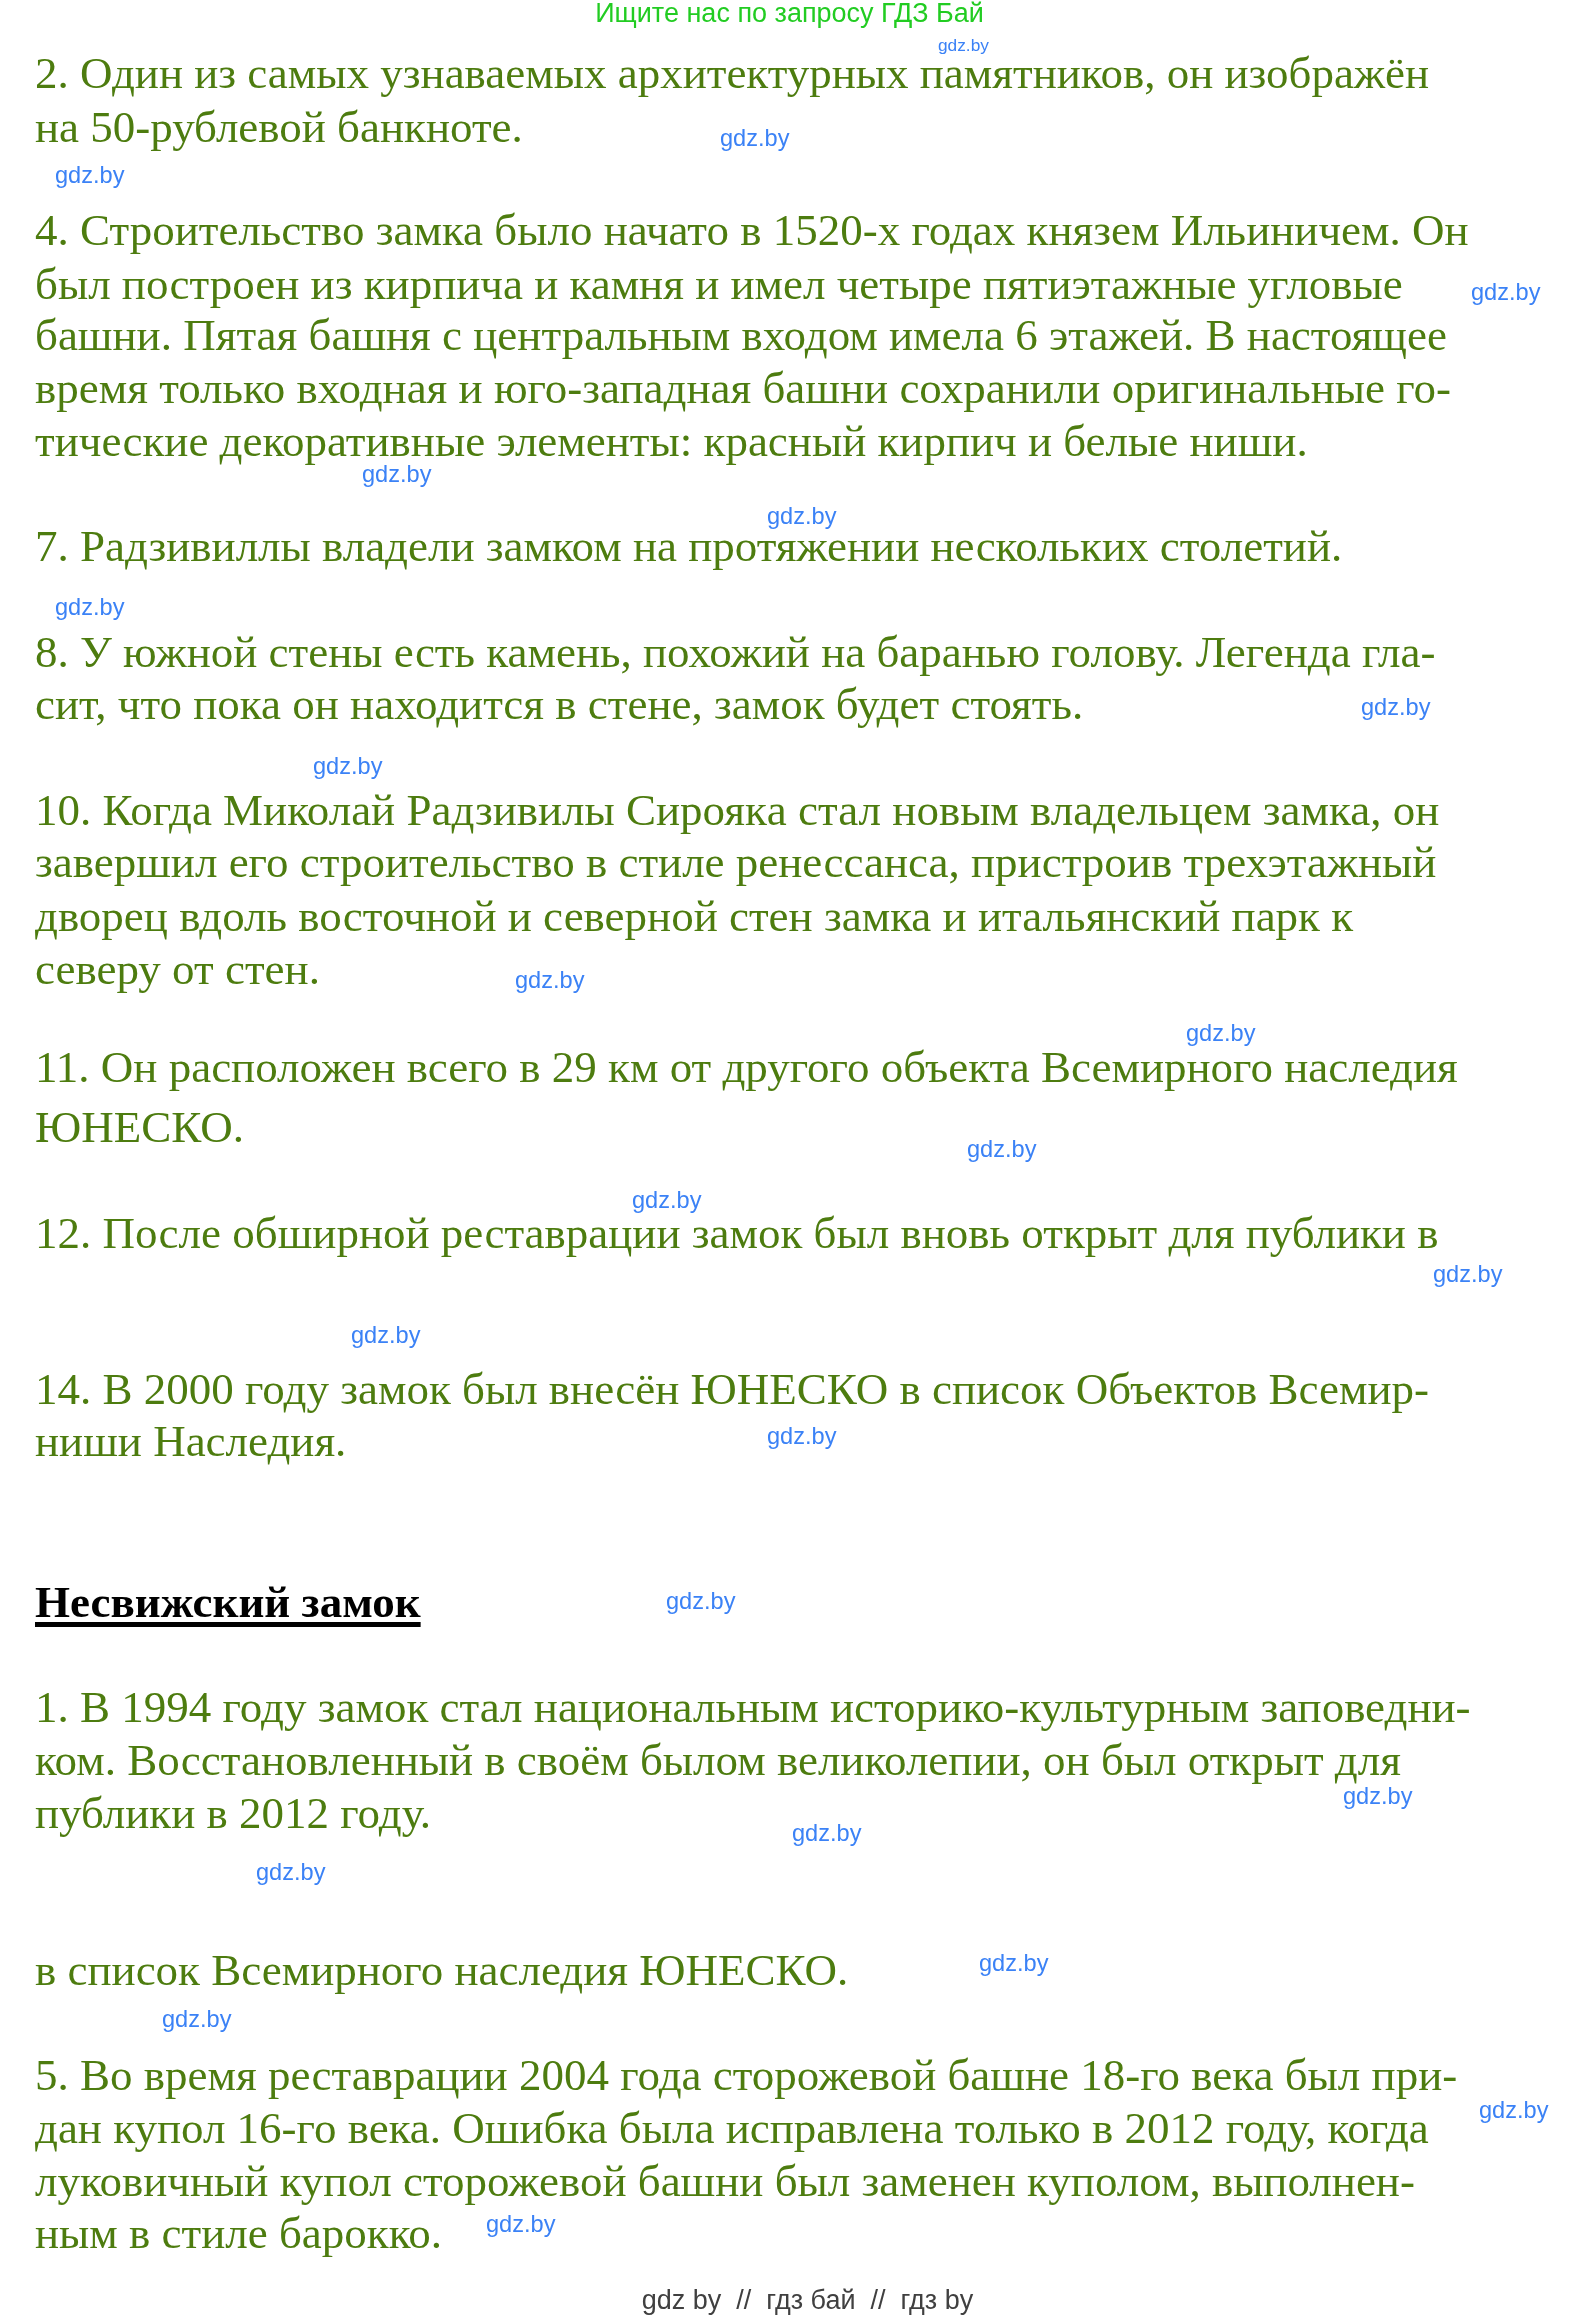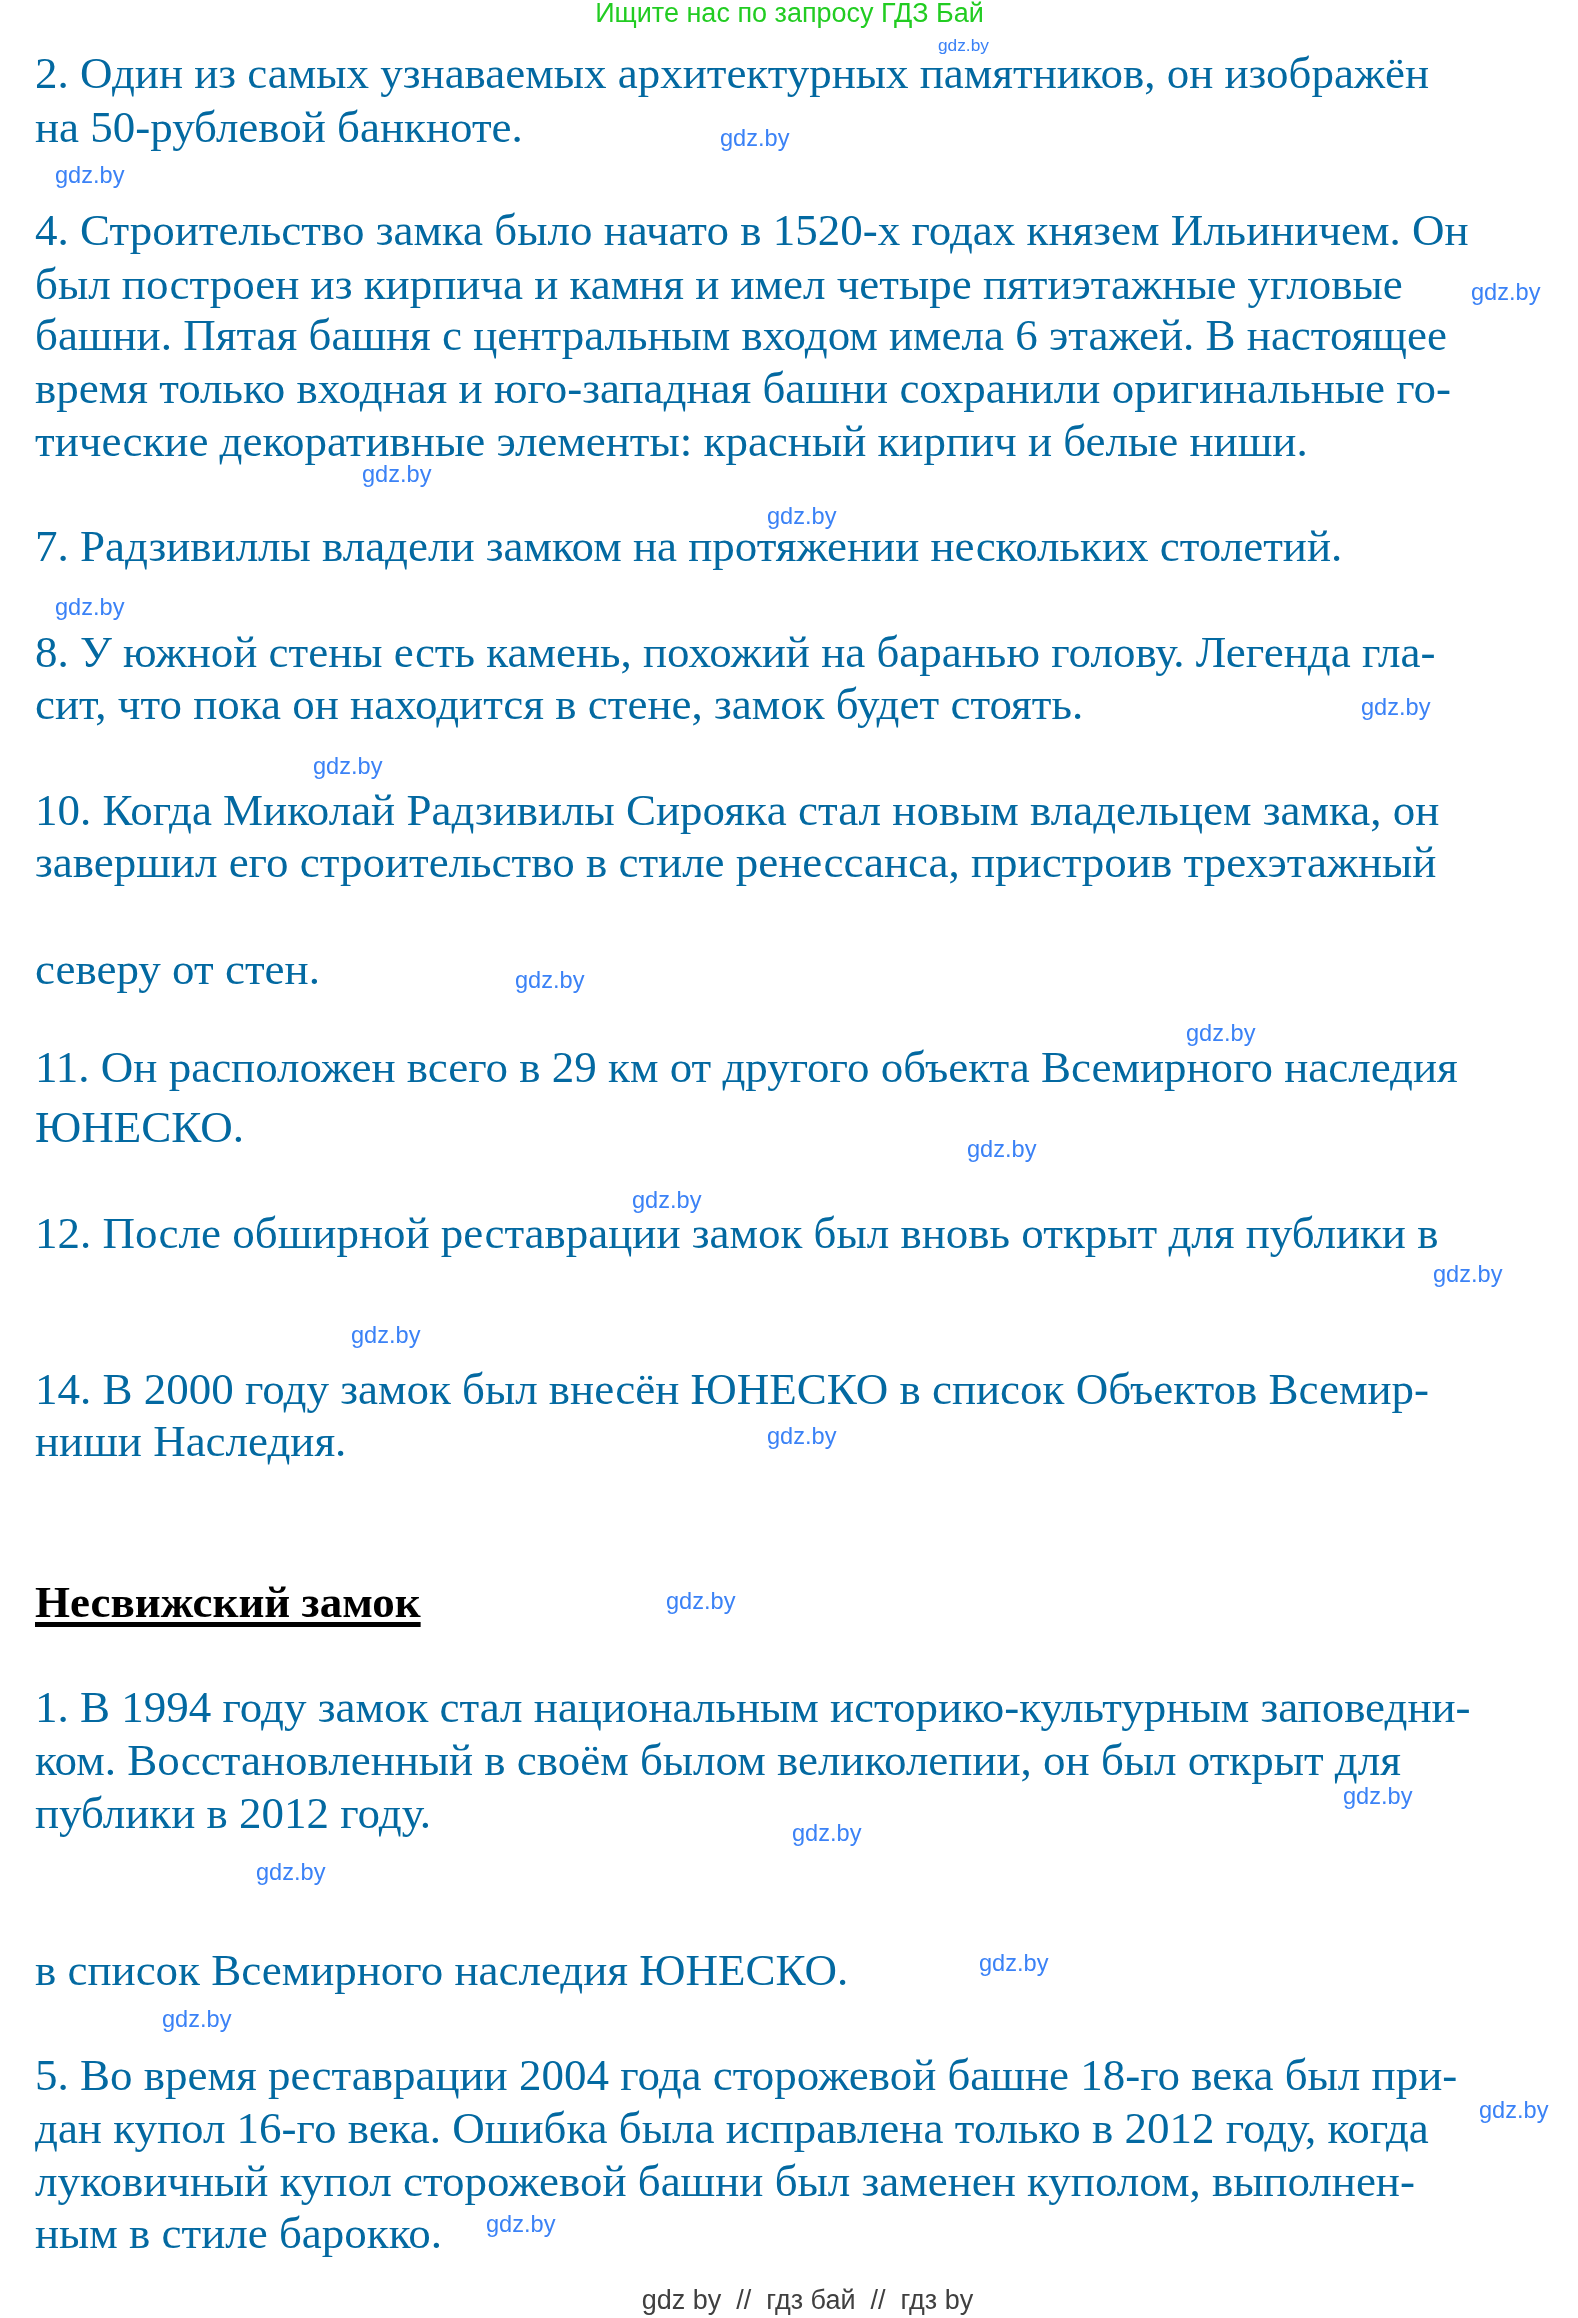--- a/index.html
+++ b/index.html
@@ -4,21 +4,21 @@
 <style>
   html, body { margin: 0; padding: 0; background: #ffffff; }
   body { width: 1579px; height: 2319px; position: relative; overflow: hidden; }
   .page { position: absolute; left: 0; top: 0; width: 1579px; height: 2060px; }
   .line {
     position: absolute;
     left: 35px;
     font-family: "Liberation Serif", "DejaVu Serif", serif;
     font-size: 45px;
     line-height: 45px;
-    color: #0369a1;
+    color: #4d7c0f;
     white-space: nowrap;
     transform: translateY(-35px);
   }
   .heading {
     position: absolute;
     left: 35px;
     font-family: "Liberation Serif", "DejaVu Serif", serif;
     font-weight: bold;
     font-size: 45px;
     line-height: 45px;
@@ -75,20 +75,21 @@
   <div class="line" style="top:401px">время только входная и юго-западная башни сохранили оригинальные го-</div>
   <div class="line" style="top:454px">тические декоративные элементы: красный кирпич и белые ниши.</div>
 
   <div class="line" style="top:559px">7. Радзивиллы владели замком на протяжении нескольких столетий.</div>
 
   <div class="line" style="top:665px">8. У южной стены есть камень, похожий на баранью голову. Легенда гла-</div>
   <div class="line" style="top:717px">сит, что пока он находится в стене, замок будет стоять.</div>
 
   <div class="line" style="top:823px">10. Когда Миколай Радзивилы Сироякa стал новым владельцем замка, он</div>
   <div class="line" style="top:875px">завершил его строительство в стиле ренессанса, пристроив трехэтажный</div>
+  <div class="line" style="top:929px">дворец вдоль восточной и северной стен замка и итальянский парк к</div>
   <div class="line" style="top:982px">северу от стен.</div>
 
   <div class="line" style="top:1080px">11. Он расположен всего в 29 км от другого объекта Всемирного наследия</div>
   <div class="line" style="top:1140px">ЮНЕСКО.</div>
 
   <div class="line" style="top:1246px">12. После обширной реставрации замок был вновь открыт для публики в</div>
 
   <div class="line" style="top:1402px">14. В 2000 году замок был внесён ЮНЕСКО в список Объектов Всемир-</div>
   <div class="line" style="top:1454px">ниши Наследия.</div>
 

